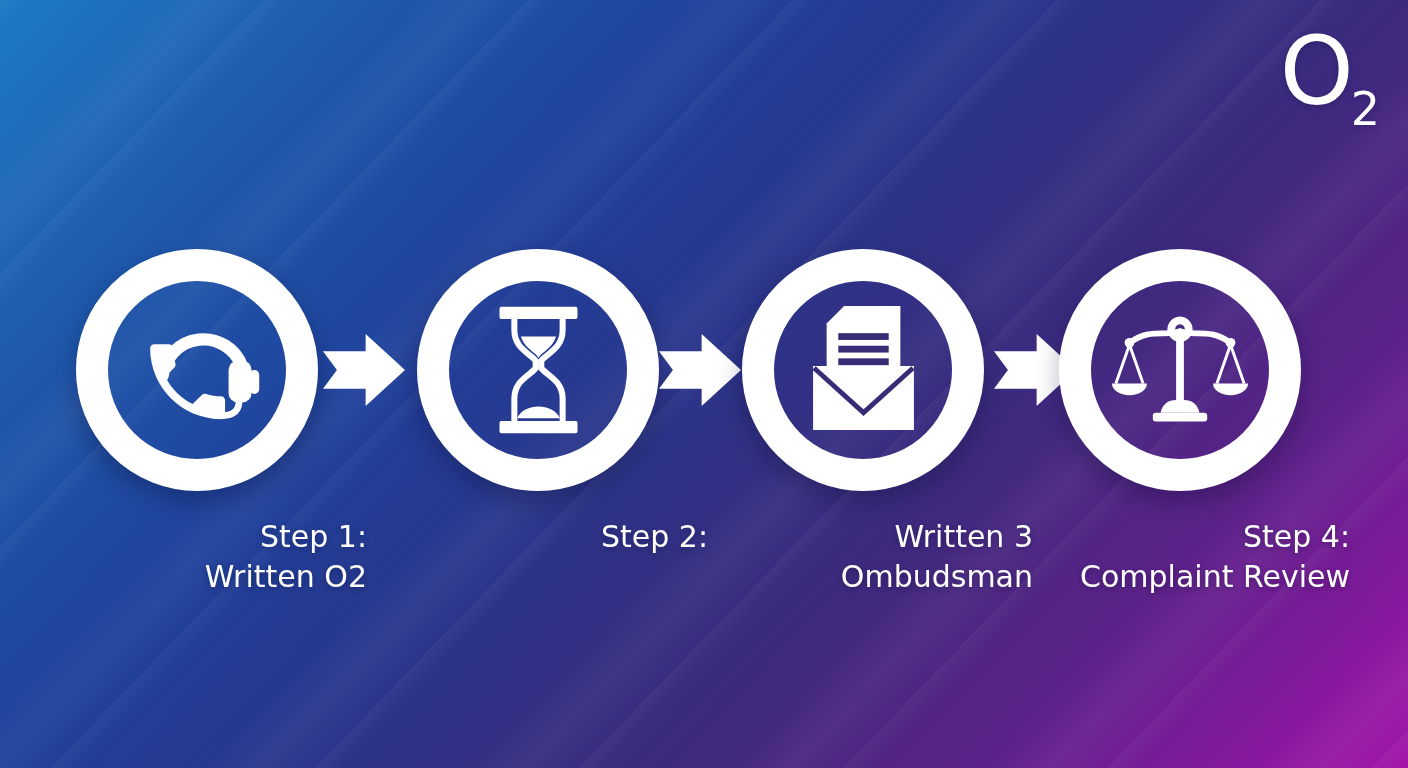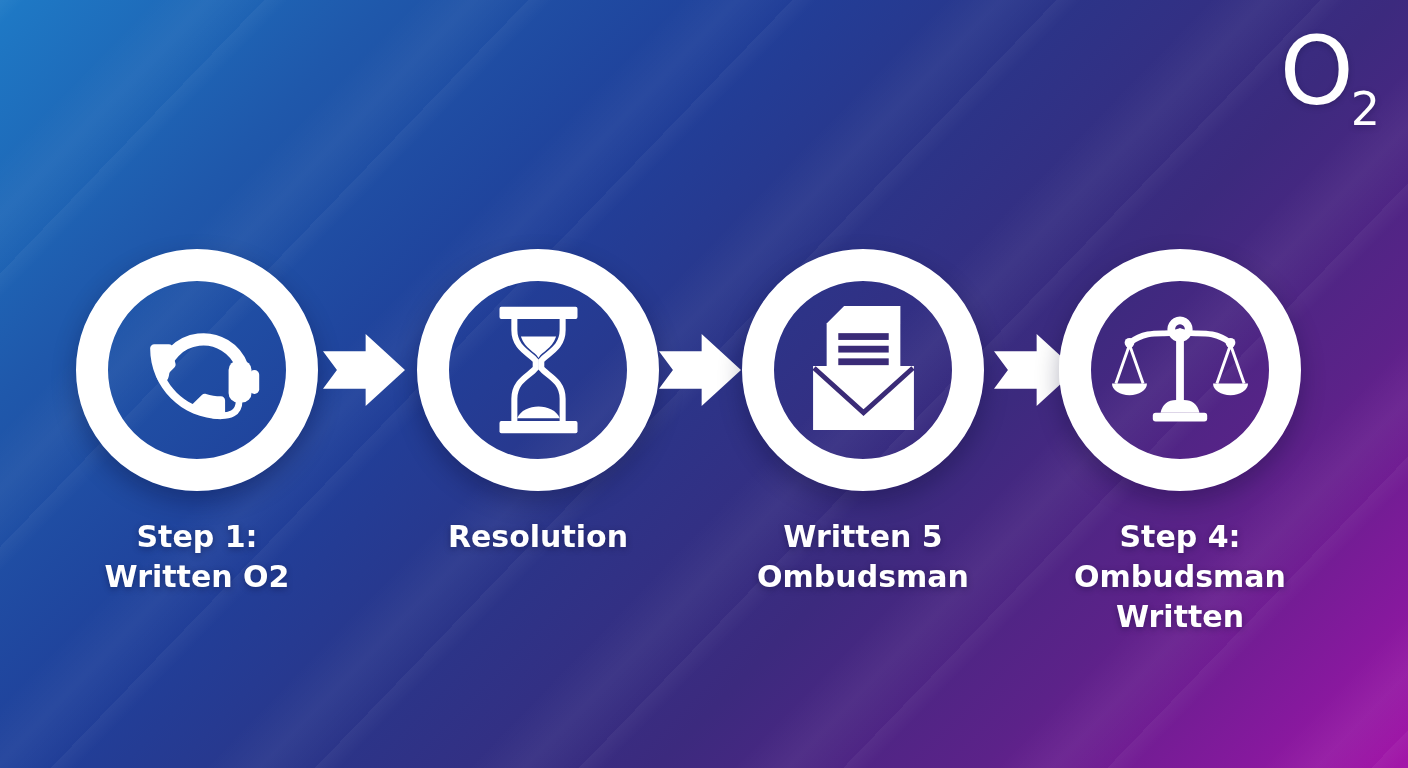--- a/index.html
+++ b/index.html
@@ -23,22 +23,22 @@
   }
   .logo-o{font-size:94px;line-height:.80;font-weight:400;letter-spacing:-2px;}
   .logo-2{font-size:46px;line-height:1;font-weight:400;margin-top:52px;margin-left:-1px;}
   .step{position:absolute;top:249px;width:340px;text-align:center;}
   .step-1{left:27px;} .step-2{left:368px;} .step-3{left:693px;} .step-4{left:1010px;}
   .ring{
     width:178px;height:178px;border:32px solid #fff;border-radius:50%;
     margin:0 auto;display:flex;align-items:center;justify-content:center;
     box-shadow:0 10px 24px rgba(8,8,40,.30);
   }
-  .label{margin-top:26px;color:#fff;font-weight:bold;font-size:30px;line-height:40px;
-    text-shadow:0 2px 6px rgba(10,10,40,.35);}
+  .label{margin-top:26px;color:#fff;font-weight:normal;font-size:30px;line-height:40px;
+    text-shadow:0 2px 6px rgba(10,10,40,.35);text-align:right;}
   .arrow{
     position:absolute;top:334px;width:82px;height:72px;background:#fff;
     clip-path:polygon(0% 24%, 52% 24%, 52% 0%, 100% 50%, 52% 100%, 52% 76%, 0% 76%, 17% 50%);
   }
   .arrow-1{left:323px;} .arrow-2{left:659px;} .arrow-3{left:994px;}
   svg{display:block;}
 </style>
 </head>
 <body>
 
@@ -75,39 +75,39 @@
       <svg width="93" height="130" viewBox="0 0 100 140">
         <rect x="8" y="2" width="84" height="13" rx="2" fill="#fff"></rect>
         <rect x="8" y="125" width="84" height="13" rx="2" fill="#fff"></rect>
         <path d="M24 15 v12 c0 20 17 25 23 33 v8 c-6 8 -23 13 -23 33 v24" fill="none" stroke="#fff" stroke-width="6.5"></path>
         <path d="M76 15 v12 c0 20 -17 25 -23 33 v8 c6 8 23 13 23 33 v24" fill="none" stroke="#fff" stroke-width="6.5"></path>
         <path d="M31 34 h38 c-5 14 -15 16 -19 23 c-4 -7 -14 -9 -19 -23 z" fill="#fff"></path>
         <path d="M27 122 c7 -17 39 -17 46 0 z" fill="#fff"></path>
       </svg>
     </div>
     <div class="label">
-      <div>Resolution</div>
+      <div>Step 2:</div>
     </div>
   </div>
 
   <div class="arrow arrow-2"></div>
 
   <div class="step step-3">
     <div class="ring">
       <svg width="117" height="128" viewBox="0 0 120 132">
         <path d="M40 0 H98 V74 H22 V18 Z" fill="#fff"></path>
         <rect x="34" y="28" width="52" height="7" fill="#3a2b77"></rect>
         <rect x="34" y="41" width="52" height="7" fill="#3a2b77"></rect>
         <rect x="34" y="54" width="52" height="7" fill="#3a2b77"></rect>
         <path d="M8 62 H112 V128 H8 Z" fill="#fff"></path>
         <path d="M9 64 L60 110 L111 64" fill="none" stroke="#3a2b77" stroke-width="5"></path>
       </svg>
     </div>
     <div class="label">
-      <div>Written 5</div>
+      <div>Written 3</div>
       <div>Ombudsman</div>
     </div>
   </div>
 
   <div class="arrow arrow-3"></div>
 
   <div class="step step-4">
     <div class="ring">
       <svg width="136" height="136" viewBox="0 0 140 140">
         <path d="M18 42 C40 26 56 36 70 30 C84 36 100 26 122 42" fill="none" stroke="#fff" stroke-width="6" stroke-linecap="round"></path>
@@ -118,16 +118,16 @@
         <path d="M122 44 L108 84 M122 44 L136 84" stroke="#fff" stroke-width="3"></path>
         <path d="M0 84 a18 12 0 0 0 36 0 z" fill="#fff"></path>
         <path d="M104 84 a18 12 0 0 0 36 0 z" fill="#fff"></path>
         <rect x="66" y="32" width="8" height="70" fill="#fff"></rect>
         <path d="M50 114 q3 -13 16 -13 h8 q13 0 16 13 z" fill="#fff"></path>
         <rect x="42" y="114" width="56" height="9" rx="3" fill="#fff"></rect>
       </svg>
     </div>
     <div class="label">
       <div>Step 4:</div>
-      <div>Ombudsman Written</div>
+      <div>Complaint Review</div>
     </div>
   </div>
 </div>
 
 </body></html>

